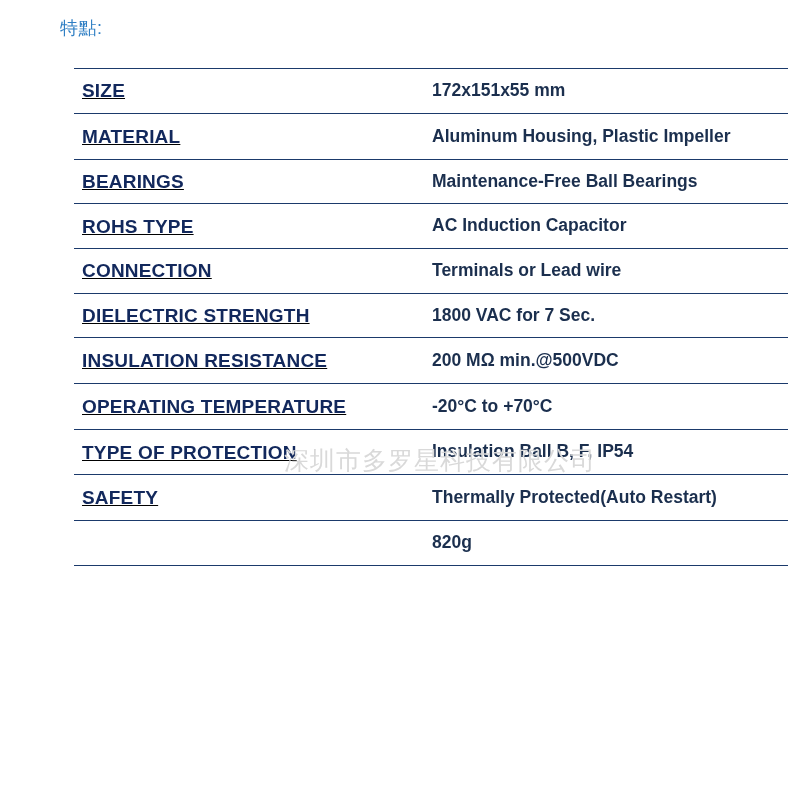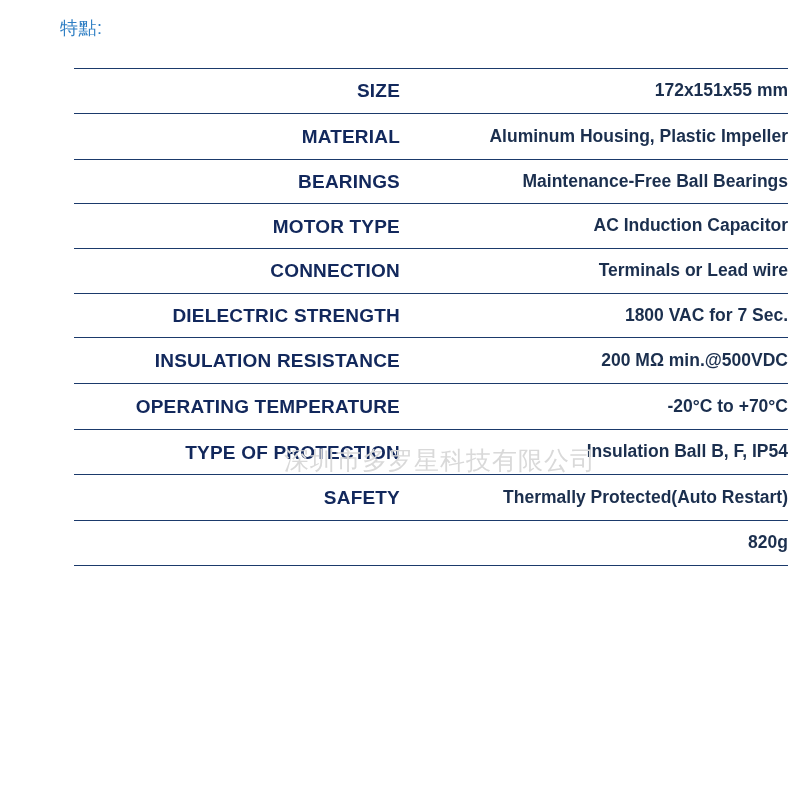--- a/index.html
+++ b/index.html
@@ -12,21 +12,20 @@
     height: 800px;
     font-family: "Liberation Sans", sans-serif;
     position: relative;
     overflow: hidden;
   }
   .page {
     position: relative;
     width: 800px;
     height: 800px;
     box-sizing: border-box;
-    text-align: right;
   }
   .heading {
     position: absolute;
     left: 60px;
     top: 16px;
     font-size: 18px;
     color: #2f7fc4;
     letter-spacing: 0.5px;
   }
   .spec-table {
@@ -42,20 +41,21 @@
     vertical-align: middle;
     padding: 10px 0 10px 0;
   }
   .spec-table tr:first-child td {
     border-top: 1px solid #1b3a6b;
   }
   .col-label {
     width: 318px;
     padding-left: 8px !important;
     padding-right: 12px !important;
+    text-decoration: underline;
   }
   .col-value {
     width: 356px;
     padding-left: 20px !important;
   }
   .label-text {
     color: #12285c;
     font-weight: bold;
     font-size: 19px;
     line-height: 1.22;
@@ -110,21 +110,21 @@
       <tr>
         <td class="col-label">
           <div class="label-text">BEARINGS</div>
         </td>
         <td class="col-value">
           <div class="value-text">Maintenance-Free Ball Bearings</div>
         </td>
       </tr>
       <tr>
         <td class="col-label">
-          <div class="label-text">MOTOR TYPE</div>
+          <div class="label-text">ROHS TYPE</div>
         </td>
         <td class="col-value">
           <div class="value-text">AC Induction Capacitor</div>
         </td>
       </tr>
       <tr>
         <td class="col-label">
           <div class="label-text">CONNECTION</div>
         </td>
         <td class="col-value">

